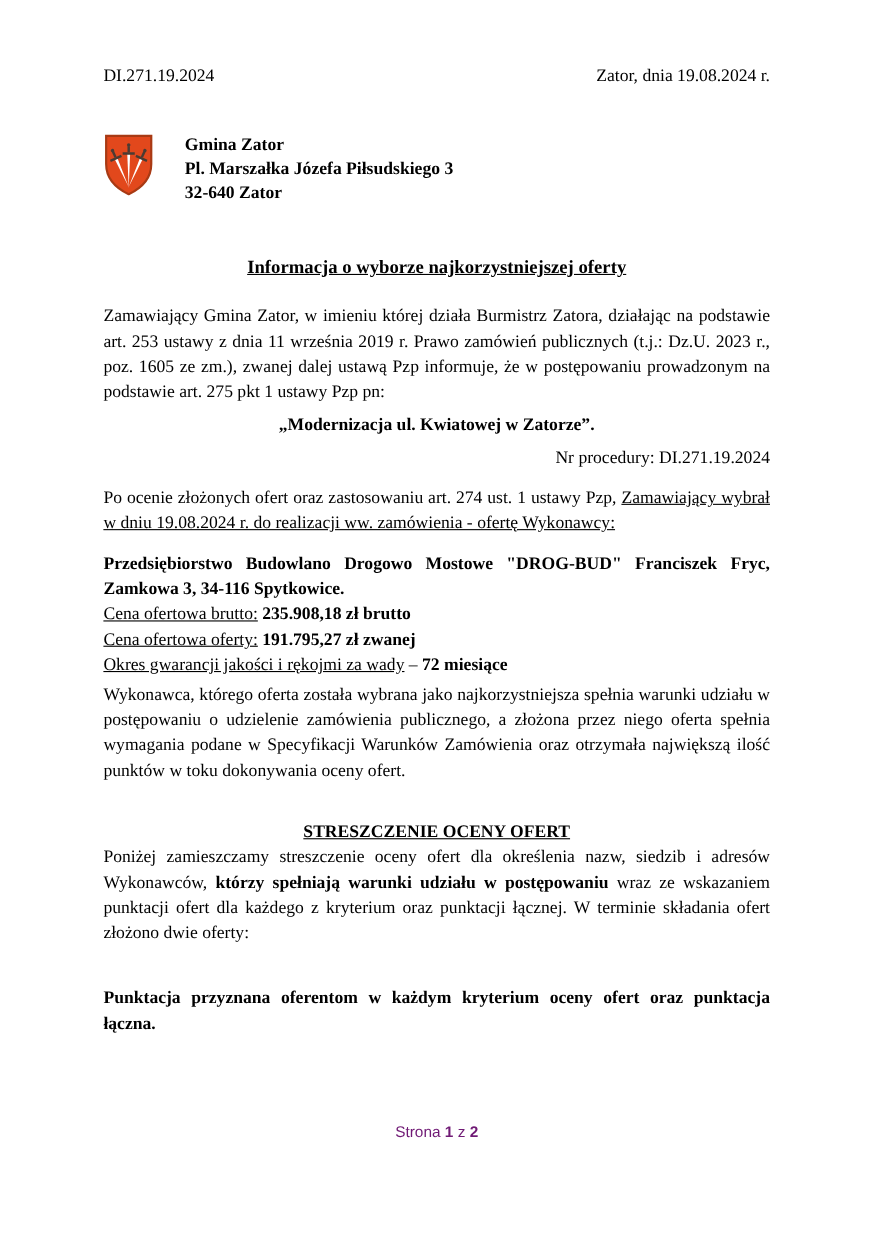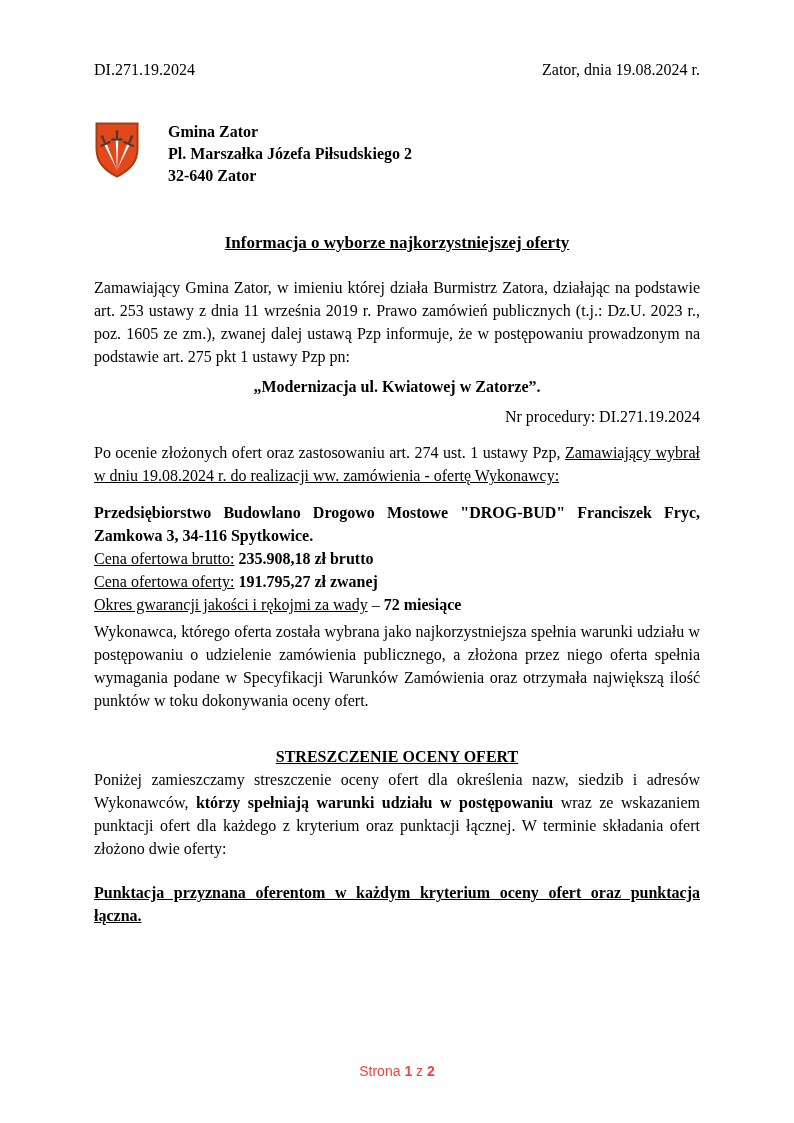--- a/index.html
+++ b/index.html
@@ -52,30 +52,30 @@
   .offer-details{ margin-top: 0; }
   .p-winner     { margin-top: 4px; }
   .section-heading {
     margin: 33px 0 0 0;
     text-align: center;
     font-size: 16px;
     font-weight: bold;
     line-height: 23px;
   }
   .p-summary { }
-  .p-scoring { margin-top: 21px; font-weight: bold; text-decoration: underline; }
+  .p-scoring { margin-top: 36px; font-weight: bold; }
   .footer {
     position: absolute;
     left: 0;
     right: 0;
-    top: 1060px;
+    top: 1018px;
     text-align: center;
     font-family: "Liberation Sans", sans-serif;
     font-size: 14px;
-    color: #ef4444;
+    color: #701a75;
   }
 </style>
 </head>
 <body>
 
 <div class="page">
 
   <div class="header-row">
     <span>DI.271.19.2024</span>
     <span>Zator, dnia 19.08.2024 r.</span>
@@ -100,21 +100,21 @@
         <g>
           <polygon points="21.7,19 24.3,19 23,50" fill="#ffffff"></polygon>
           <line x1="17.5" y1="18.5" x2="28.5" y2="18.5" stroke="#4a3b33" stroke-width="2.2"></line>
           <line x1="23" y1="17.5" x2="23" y2="12" stroke="#4a3b33" stroke-width="2.2"></line>
           <circle cx="23" cy="10.8" r="1.6" fill="#4a3b33"></circle>
         </g>
       </g>
     </svg>
     <div class="sender-text">
       <div>Gmina Zator</div>
-      <div>Pl. Marszałka Józefa Piłsudskiego 2</div>
+      <div>Pl. Marszałka Józefa Piłsudskiego 3</div>
       <div>32-640 Zator</div>
     </div>
   </div>
 
   <h1 class="doc-title"><span class="u">Informacja o wyborze najkorzystniejszej oferty</span></h1>
 
   <p class="just p-intro">Zamawiający Gmina Zator, w imieniu której działa Burmistrz Zatora, działając na podstawie art. 253 ustawy z dnia 11 września 2019 r. Prawo zamówień publicznych (t.j.: Dz.U. 2023 r., poz. 1605 ze zm.), zwanej dalej ustawą Pzp informuje, że w postępowaniu prowadzonym na podstawie art. 275 pkt 1 ustawy Pzp pn:</p>
 
   <p class="project-name">„Modernizacja ul. Kwiatowej w Zatorze”.</p>
 

